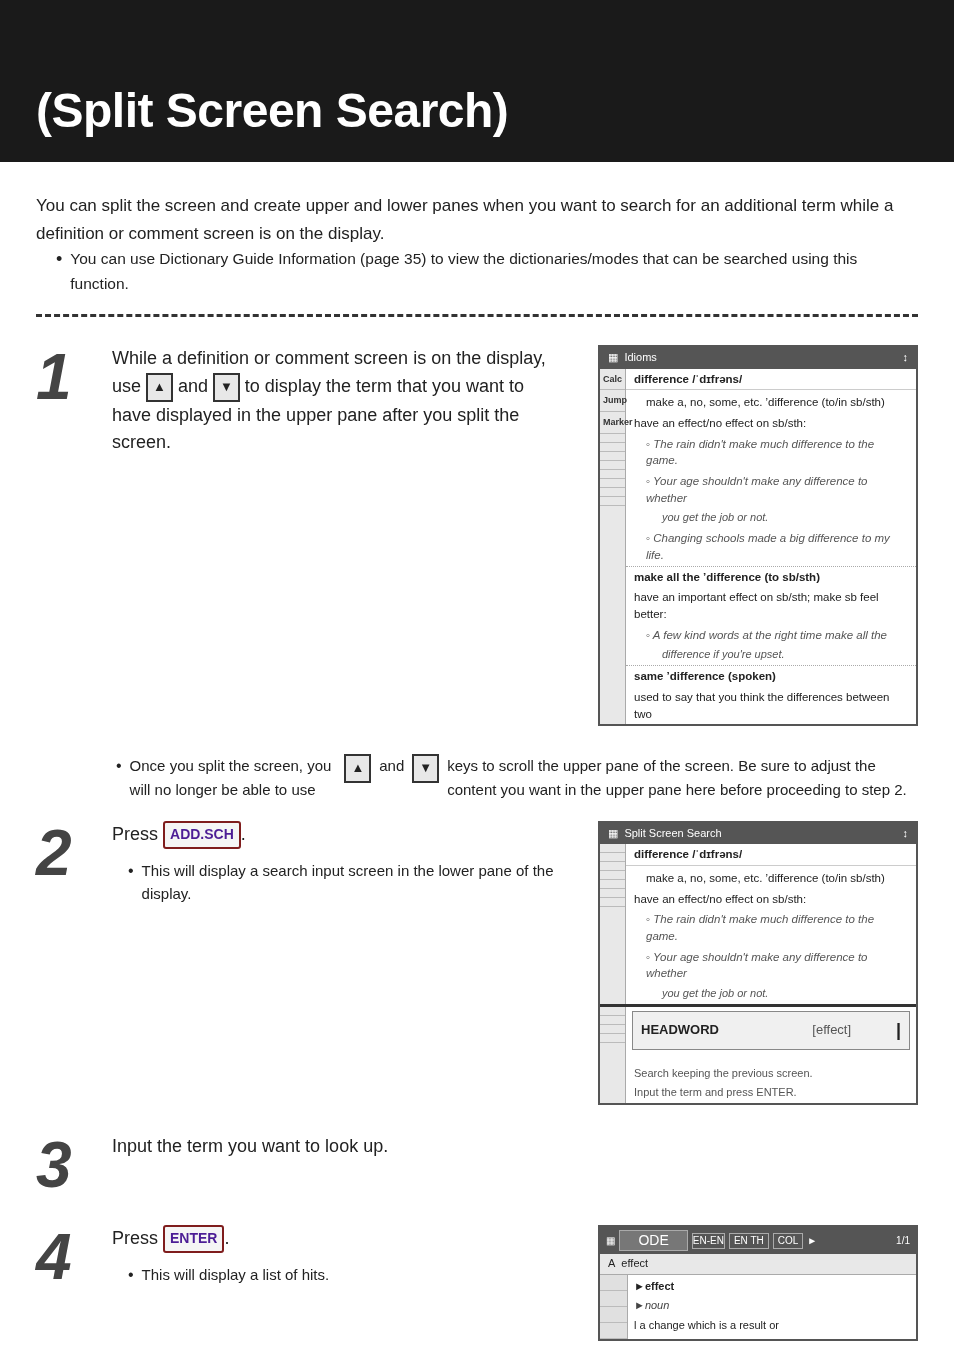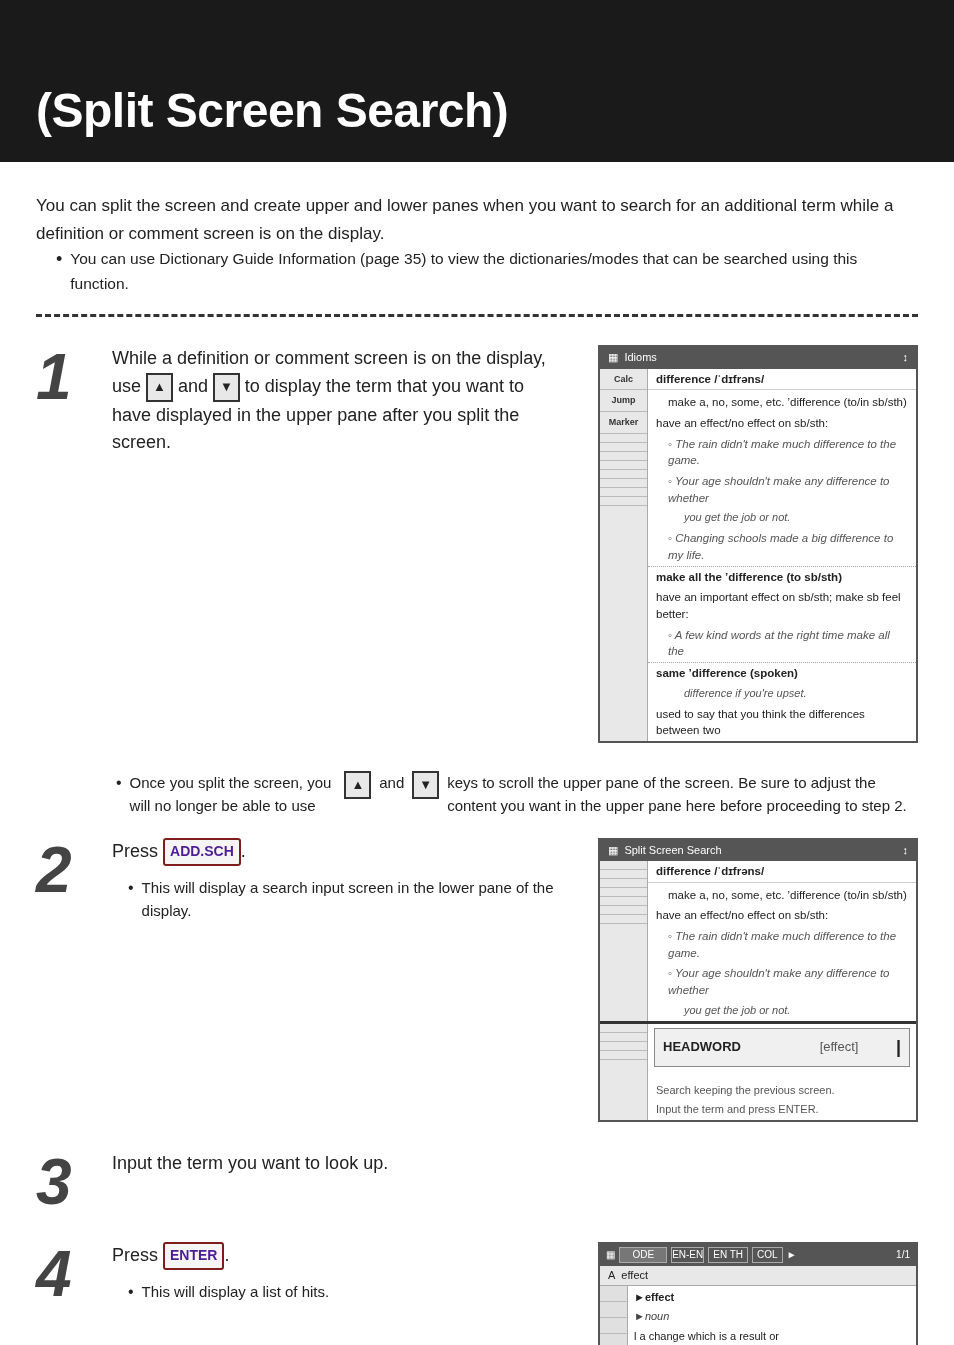--- a/index.html
+++ b/index.html
@@ -173,21 +173,21 @@
       padding: 2px 8px;
       font-size: 11.5px;
       line-height: 1.45;
     }
     .screen-row.bold { font-weight: bold; }
     .screen-row.indent { padding-left: 20px; }
     .screen-row.indent-italic { padding-left: 20px; font-style: italic; color: #555; }
     .screen-row.separator { border-bottom: 1px solid #ccc; margin-bottom: 2px; }
     .screen-row.bold-separator { border-top: 1px dotted #999; font-weight: bold; }
     .side-icons {
-      width: 48px;
+      width: 26px;
       display: flex;
       flex-direction: column;
       background: #e8e8e8;
       border-right: 1px solid #aaa;
       flex-shrink: 0;
     }
     .side-icon-item {
       padding: 4px 3px;
       font-size: 9px;
       color: #333;
@@ -356,22 +356,22 @@
               <div class="screen-row bold separator">difference /ˈdɪfrəns/</div>
               <div class="screen-row indent">make a, no, some, etc. ʼdifference (to/in sb/sth)</div>
               <div class="screen-row">have an effect/no effect on sb/sth:</div>
               <div class="screen-row indent-italic">◦ The rain didn't make much difference to the game.</div>
               <div class="screen-row indent-italic">◦ Your age shouldn't make any difference to whether</div>
               <div class="screen-row" style="padding-left:36px; font-style:italic; color:#555; font-size:11px;">you get the job or not.</div>
               <div class="screen-row indent-italic">◦ Changing schools made a big difference to my life.</div>
               <div class="screen-row bold-separator" style="padding:2px 8px; border-top:1px dotted #aaa; font-weight:bold;">make all the ʼdifference (to sb/sth)</div>
               <div class="screen-row">have an important effect on sb/sth; make sb feel better:</div>
               <div class="screen-row indent-italic">◦ A few kind words at the right time make all the</div>
+              <div class="screen-row" style="padding-left:36px; font-style:italic; color:#555; font-size:11px;">difference if you're upset.</div>
               <div class="screen-row bold-separator" style="padding:2px 8px; border-top:1px dotted #aaa; font-weight:bold;">same ʼdifference (spoken)</div>
-              <div class="screen-row" style="padding-left:36px; font-style:italic; color:#555; font-size:11px;">difference if you're upset.</div>
               <div class="screen-row">used to say that you think the differences between two</div>
             </div>
           </div>
         </div>
       </div>
     </div>
   </div>
 
   <div class="between-bullet">
     Once you split the screen, you will no longer be able to use
@@ -458,21 +458,21 @@
           <div class="step-text">
             Press <span class="key">ENTER</span>.
           </div>
           <div class="sub-bullet">This will display a list of hits.</div>
         </div>
 
         <div class="screen-mockup screen4">
 
           <div class="titlebar4" style="background:#555;color:#fff;padding:3px 6px;font-size:10px;display:flex;align-items:center;gap:4px;">
             <span>▦</span>
-            <span style="border:1px solid #aaa;padding:0 12px;background:#777;font-size:10px;">ODE</span>
+            <span style="border:1px solid #aaa;padding:0 18px;background:#777;font-size:14px;">ODE</span>
             <span style="border:1px solid #aaa;padding:0 0;font-size:10px;">EN-EN</span>
             <span style="border:1px solid #aaa;padding:0 4px;font-size:10px;">EN TH</span>
             <span style="border:1px solid #aaa;padding:0 4px;font-size:10px;">COL</span>
             <span style="font-size:10px;">►</span>
             <span style="flex:1;"></span>
             <span style="font-size:10px;">1/1</span>
           </div>
 
           <div style="background:#e8e8e8;padding:2px 8px;font-size:11px;display:flex;align-items:center;gap:6px;border-bottom:1px solid #aaa;">
             <span>A</span>

